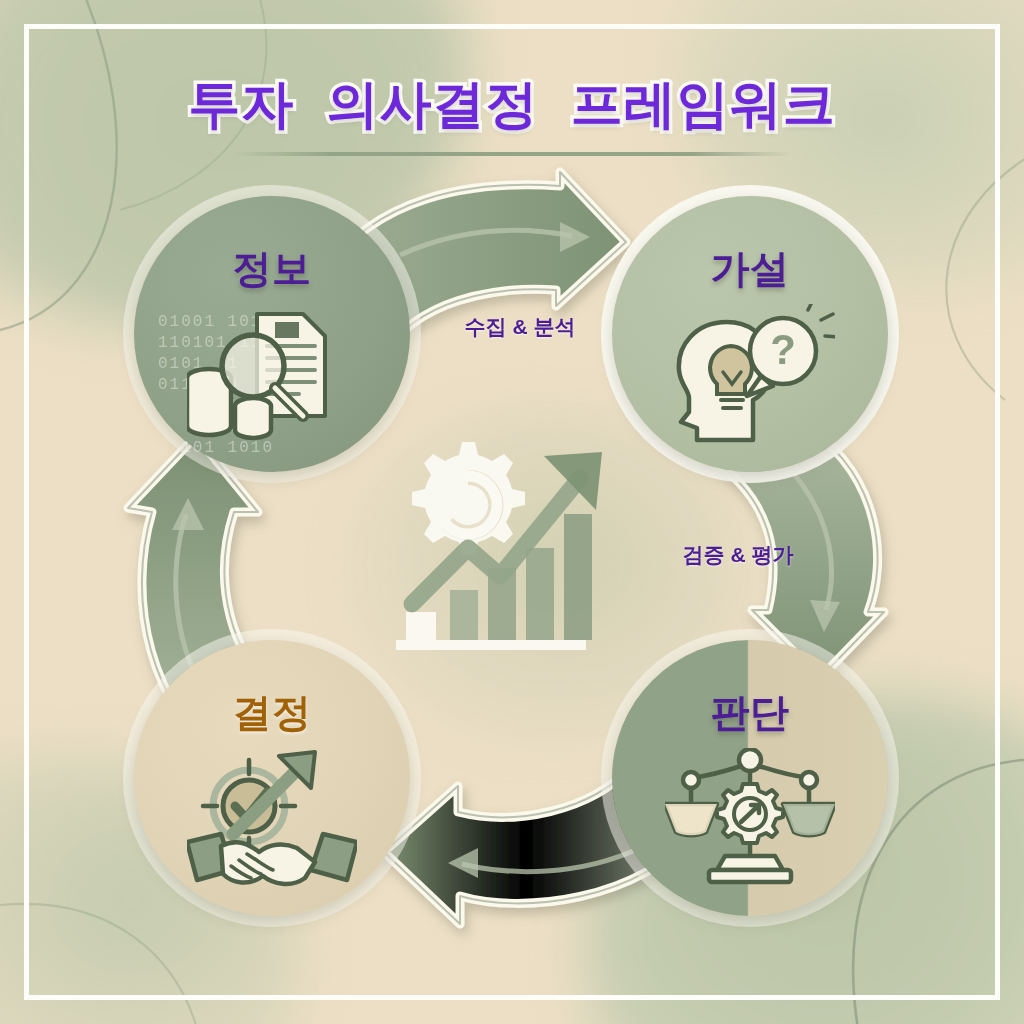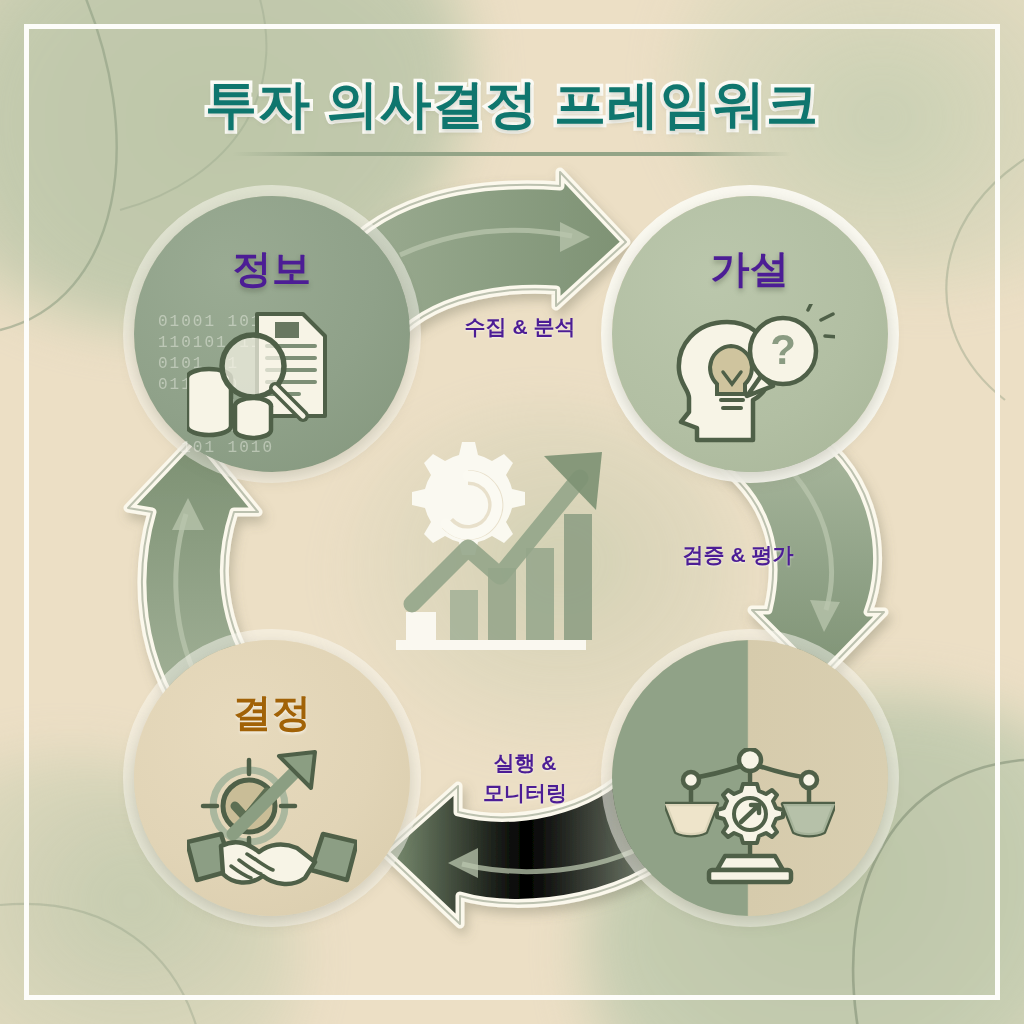--- a/index.html
+++ b/index.html
@@ -79,24 +79,25 @@
     position: absolute;
     left: 0; right: 0;
     top: 70px;
     text-align: center;
   }
   .title {
     display: inline-block;
     font-size: 52px;
     font-weight: 700;
     letter-spacing: 1px;
-    color: #0f766e;
+    color: #6d28d9;
     -webkit-text-stroke: 7px #fcfcf7;
     paint-order: stroke fill;
     text-shadow: 0 3px 5px rgba(120,120,95,0.30);
+    font-family: Liberation Mono, monospace;
   }
   .title-rule {
     position: absolute;
     left: 50%;
     transform: translateX(-50%);
     top: 152px;
     width: 560px;
     height: 4px;
     background: linear-gradient(to right, rgba(150,165,140,0) 0%, #93a487 18%, #93a487 82%, rgba(150,165,140,0) 100%);
     border-radius: 2px;
@@ -439,20 +440,21 @@
         <line x1="143" y1="6" x2="148" y2="-4"></line>
         <line x1="156" y1="16" x2="168" y2="10"></line>
         <line x1="160" y1="32" x2="172" y2="33"></line>
       </g>
     </svg>
   </div>
 
   <div class="node" id="node-judge">
     <div class="ring soft"></div>
     <div class="disc"></div>
+    <div class="node-label light">판단</div>
     <svg class="node-icon" width="170" height="140" viewBox="0 0 170 140">
       <g stroke="#4f6048" stroke-width="4.5" fill="#f7f4e6" stroke-linejoin="round" stroke-linecap="round">
         <circle cx="85" cy="12" r="11"></circle>
         <path d="M76 18 C58 24 42 28 26 30"></path>
         <path d="M94 18 C112 24 128 28 144 30"></path>
         <circle cx="26" cy="32" r="8"></circle>
         <circle cx="144" cy="32" r="8"></circle>
         <line x1="26" y1="40" x2="26" y2="56"></line>
         <line x1="144" y1="40" x2="144" y2="56"></line>
         <path d="M0 56 L52 56 L41 84 a22 12 0 0 1 -30 0 Z"></path>
@@ -501,24 +503,20 @@
           <path d="M44 118 C52 124 58 128 64 130"></path>
           <path d="M52 112 C60 118 68 124 74 126"></path>
           <path d="M60 106 C70 112 80 120 86 122"></path>
         </g>
       </g>
     </svg>
   </div>
 
   <div class="caption" id="cap-collect">수집 &amp; 분석</div>
   <div class="caption" id="cap-verify">검증 &amp; 평가</div>
-  <div class="caption" id="cap-execute">
-    <div>실행 &amp;</div>
-    <div>모니터링</div>
-  </div>
 
   <div class="title-wrap">
     <div class="title">투자 의사결정 프레임워크</div>
   </div>
   <div class="title-rule"></div>
 
   <div class="frame"></div>
 
 </div>
 

